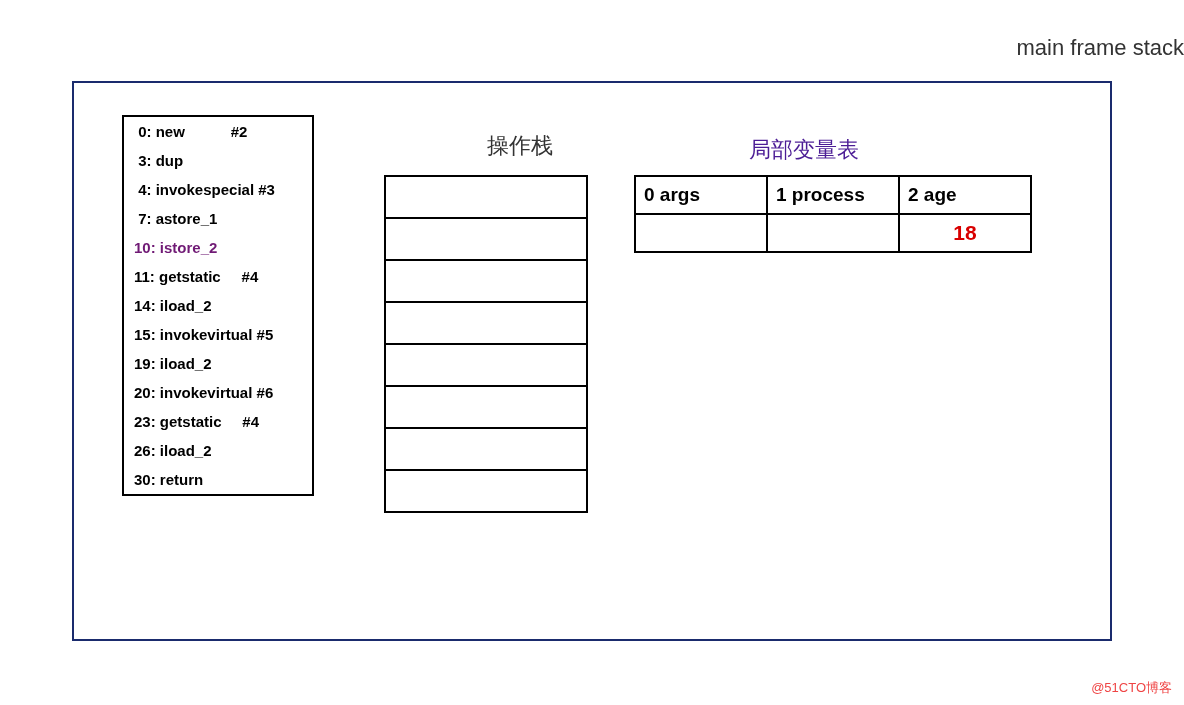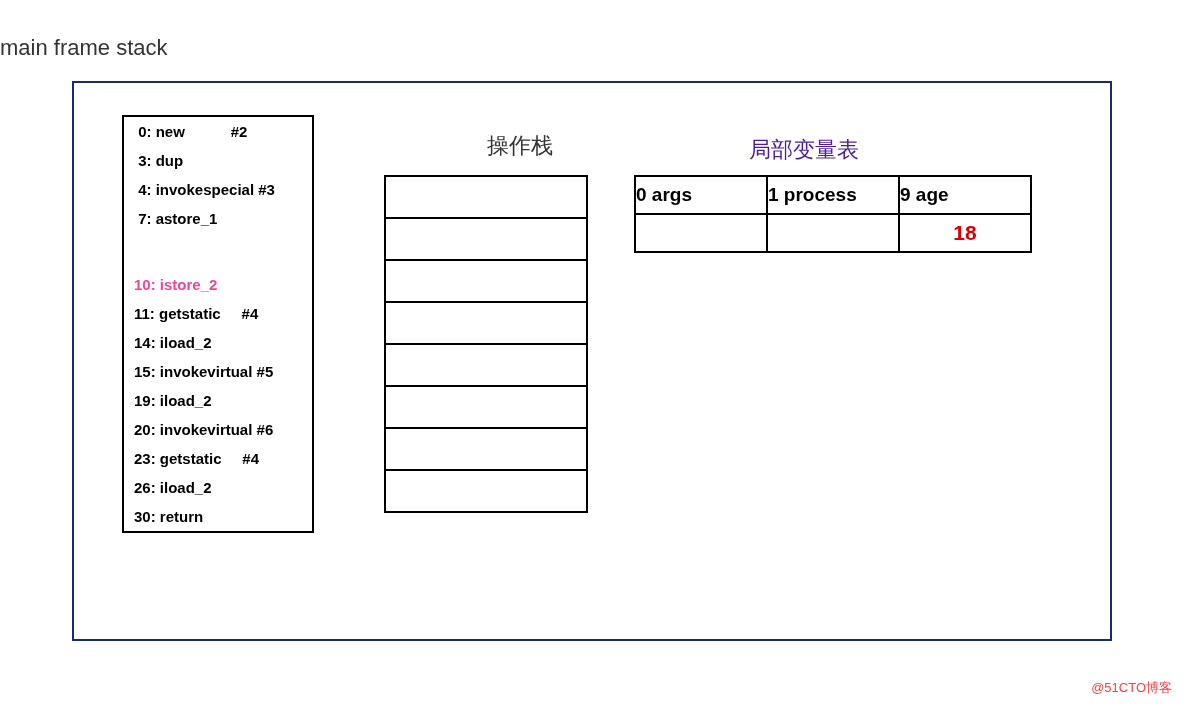--- a/index.html
+++ b/index.html
@@ -8,21 +8,21 @@
       padding: 0;
     }
     body {
       font-family: Arial, "Microsoft YaHei", sans-serif;
       background: #fff;
       width: 1184px;
       height: 705px;
       position: relative;
     }
     .title {
-      text-align: left;
+      text-align: right;
       font-size: 22px;
       padding-top: 35px;
       padding-bottom: 20px;
       color: #333;
     }
     .frame {
       border: 2px solid #1a2b6d;
       margin: 0 72px;
       height: 560px;
       position: relative;
@@ -35,22 +35,21 @@
       width: 192px;
     }
     .bytecode-line {
       font-size: 15px;
       font-weight: bold;
       padding: 6px 10px;
       color: #000;
       white-space: pre;
     }
     .bytecode-line.highlighted {
-      color: #ec4899;
-      margin-top: 37px;
+      color: #701a75;
     }
     .stack-title {
       position: absolute;
       top: 48px;
       left: 413px;
       font-size: 22px;
       color: #333;
       text-align: center;
     }
     .operand-stack {
@@ -77,20 +76,21 @@
       top: 92px;
       left: 560px;
       border-collapse: collapse;
     }
     .locals-table td {
       border: 2px solid #000;
       width: 132px;
       height: 38px;
       font-size: 19px;
       font-weight: bold;
+      padding-left: 8px;
       vertical-align: middle;
     }
     .locals-table .value-cell {
       text-align: center;
       padding-left: 0;
       color: #d80000;
       font-size: 21px;
     }
     .watermark {
       position: absolute;
@@ -134,21 +134,21 @@
       <div class="stack-cell"></div>
       <div class="stack-cell"></div>
     </div>
 
   <div class="locals-title">局部变量表</div>
   <table class="locals-table">
     <tbody>
         <tr>
       <td>0 args</td>
       <td>1 process</td>
-      <td>9 age</td>
+      <td>2 age</td>
     </tr>
     <tr>
       <td class="value-cell"></td>
       <td class="value-cell"></td>
       <td class="value-cell">18</td>
     </tr>
   </tbody>
     </table>
 
 </div>

